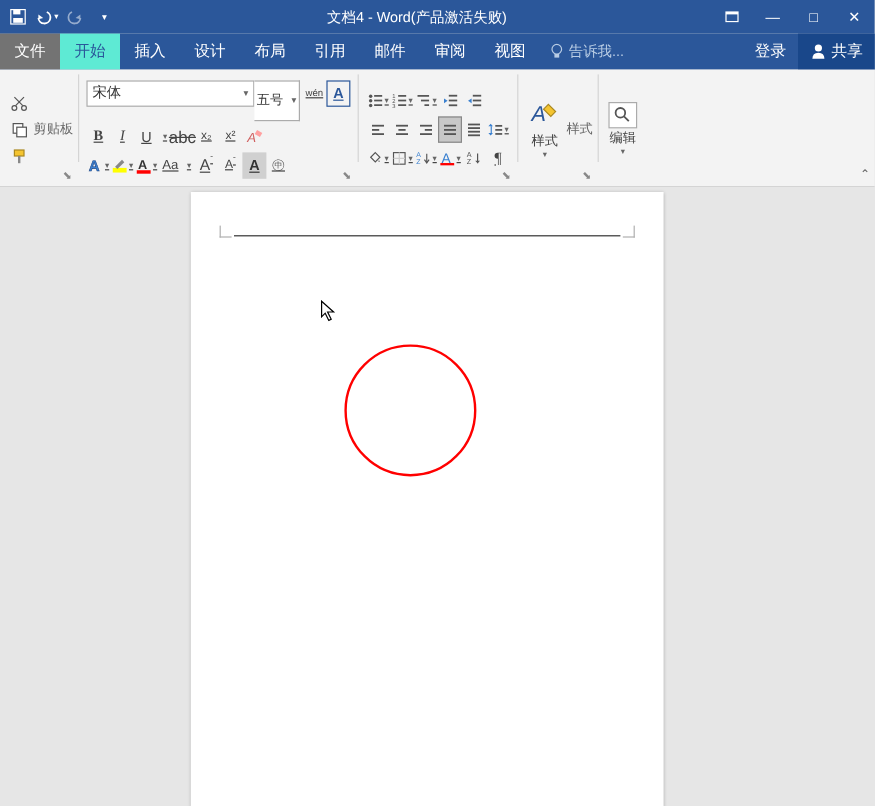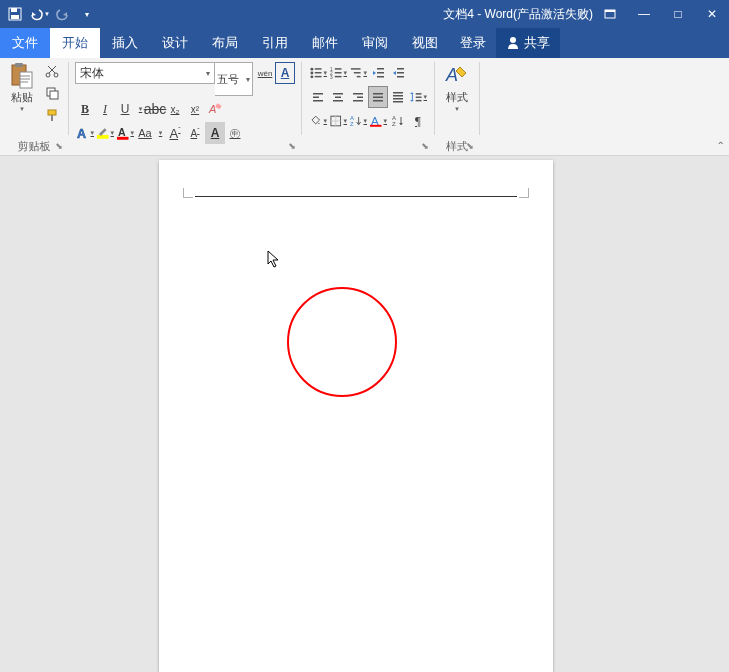--- a/index.html
+++ b/index.html
@@ -1,35 +1,35 @@
 <!DOCTYPE html>
 <html><head>
 <meta charset="utf-8">
 <style>
 *{margin:0;padding:0;box-sizing:border-box;font-family:"Microsoft YaHei",SimSun,sans-serif;-webkit-user-select:none;}
 body{background:#e6e6e6;width:729px;height:672px;overflow:hidden;position:relative;}
 .titlebar{height:28px;background:#2b579a;display:flex;align-items:center;color:#fff;font-size:12px;}
 .qat{display:flex;align-items:center;gap:2px;padding:0 4px;}
 .qat-btn{width:22px;height:22px;display:flex;align-items:center;justify-content:center;cursor:pointer;}
-.title-text{flex:1;text-align:right;font-size:12px;}
+.title-text{flex:1;text-align:center;font-size:12px;}
 .win-controls{display:flex;}
 .win-btn{width:34px;height:28px;display:flex;align-items:center;justify-content:center;cursor:pointer;}
 
 .menubar{height:30px;background:#2b579a;display:flex;align-items:stretch;color:#fff;font-size:13px;}
 .tab{padding:0 12px;display:flex;align-items:center;cursor:pointer;}
-.tab.file{background:#3b82f6;}
-.tab.active{background:#ffffff;color:#2b579a;}
+.tab.file{background:#737373;}
+.tab.active{background:#5eead4;color:#2b579a;}
 .tell-me{flex:1;display:flex;align-items:center;padding-left:8px;color:#b8cce4;gap:4px;}
 .tell-me input{background:transparent;border:none;color:#b8cce4;font-size:12px;outline:none;width:80px;}
 .tell-me input::placeholder{color:#b8cce4;}
 .login{padding:0 10px;display:flex;align-items:center;cursor:pointer;}
 .share{background:#19478a;padding:0 10px;display:flex;align-items:center;gap:4px;cursor:pointer;}
 
 .ribbon{height:98px;background:#f3f3f3;border-bottom:1px solid #d4d4d4;display:flex;position:relative;}
-.group{display:flex;flex-direction:column;align-items:center;padding:2px 4px 0;position:relative;}
+.group{display:flex;flex-direction:row;align-items:center;padding:2px 4px 0;position:relative;}
 .group-body{flex:1;display:flex;align-items:flex-start;}
 .group-label{font-size:11px;color:#666;height:18px;display:flex;align-items:center;justify-content:center;width:100%;text-align:right;}
 .sep{width:1px;background:#d4d4d4;margin:4px 0 20px;}
 .launcher{position:absolute;right:2px;bottom:2px;width:14px;height:14px;font-size:9px;color:#888;display:flex;align-items:center;justify-content:center;cursor:pointer;}
 
 .big-btn{display:flex;flex-direction:column;align-items:center;padding:2px 4px;cursor:pointer;font-size:11px;color:#444;}
 .big-icon{width:28px;height:28px;display:flex;align-items:center;justify-content:center;}
 
 .clip-side{display:flex;flex-direction:column;gap:4px;padding:2px;}
 .mini{width:20px;height:18px;display:flex;align-items:center;justify-content:center;cursor:pointer;font-size:12px;color:#666;}
@@ -100,46 +100,43 @@
 <div class="menubar">
   <div class="tab file">文件</div>
   <div class="tab active">开始</div>
   <div class="tab">插入</div>
   <div class="tab">设计</div>
   <div class="tab">布局</div>
   <div class="tab">引用</div>
   <div class="tab">邮件</div>
   <div class="tab">审阅</div>
   <div class="tab">视图</div>
+  <div class="tell-me">
+    <span>
+      <svg width="12" height="14" viewBox="0 0 12 14">
+          <circle cx="6" cy="5" r="4" fill="none" stroke="#b8cce4"></circle>
+          <rect x="4" y="9" width="4" height="3" fill="#b8cce4"></rect>
+        </svg>
+    </span>
+    <input placeholder="告诉我..." style="">
+  </div>
   <div class="login">登录</div>
   <div class="share">
     <svg width="14" height="14" viewBox="0 0 14 14">
         <circle cx="7" cy="4" r="3" fill="#fff"></circle>
         <path d="M2 13 Q2 8 7 8 Q12 8 12 13 Z" fill="#fff"></path>
       </svg>
     <span>共享</span>
   </div>
 </div>
 
 <div class="ribbon">
 
   <div class="group">
     <div class="group-body">
-      <div class="big-btn">
-        <div class="big-icon">
-          <svg width="24" height="28" viewBox="0 0 24 28">
-              <rect x="2" y="3" width="14" height="20" fill="#c28a4a" stroke="#8a5a2a"></rect>
-              <rect x="5" y="1" width="8" height="4" fill="#888" rx="1"></rect>
-              <rect x="10" y="10" width="12" height="16" fill="#fff" stroke="#888"></rect>
-              <path d="M10 14 L20 14 M10 17 L20 17 M10 20 L18 20" stroke="#888"></path>
-            </svg>
-        </div>
-        <span>粘贴</span>
-        <span style="font-size:7px;color:#666;">▾</span>
-      </div>
       <div class="clip-side">
         <div class="mini">
           <svg width="14" height="14" viewBox="0 0 14 14">
               <circle cx="3" cy="11" r="2" fill="none" stroke="#555"></circle>
               <circle cx="11" cy="11" r="2" fill="none" stroke="#555"></circle>
               <path d="M4 9 L11 2 M10 9 L3 2" stroke="#555"></path>
             </svg>
         </div>
         <div class="mini">
           <svg width="14" height="14" viewBox="0 0 14 14">
@@ -387,20 +384,32 @@
         <span>样式</span>
         <span style="font-size:7px;color:#666;">▾</span>
       </div>
     </div>
     <div class="group-label">样式</div>
     <div class="launcher">⬊</div>
   </div>
   <div class="sep"></div>
 
   <div class="group">
+    <div class="group-body">
+      <div class="big-btn">
+        <div class="big-icon" style="border:1px solid #ababab;background:#fff;width:24px;height:22px;">
+          <svg width="16" height="16" viewBox="0 0 16 16">
+              <circle cx="6" cy="6" r="4" fill="none" stroke="#555" stroke-width="1.5"></circle>
+              <path d="M9 9 L13 13" stroke="#555" stroke-width="1.5"></path>
+            </svg>
+        </div>
+        <span>编辑</span>
+        <span style="font-size:7px;color:#666;">▾</span>
+      </div>
+    </div>
     <div class="group-label"></div>
   </div>
 
   <div class="collapse">⌃</div>
 </div>
 
 <div class="canvas">
   <div class="page">
     <div class="corner tl"></div>
     <div class="corner tr"></div>

